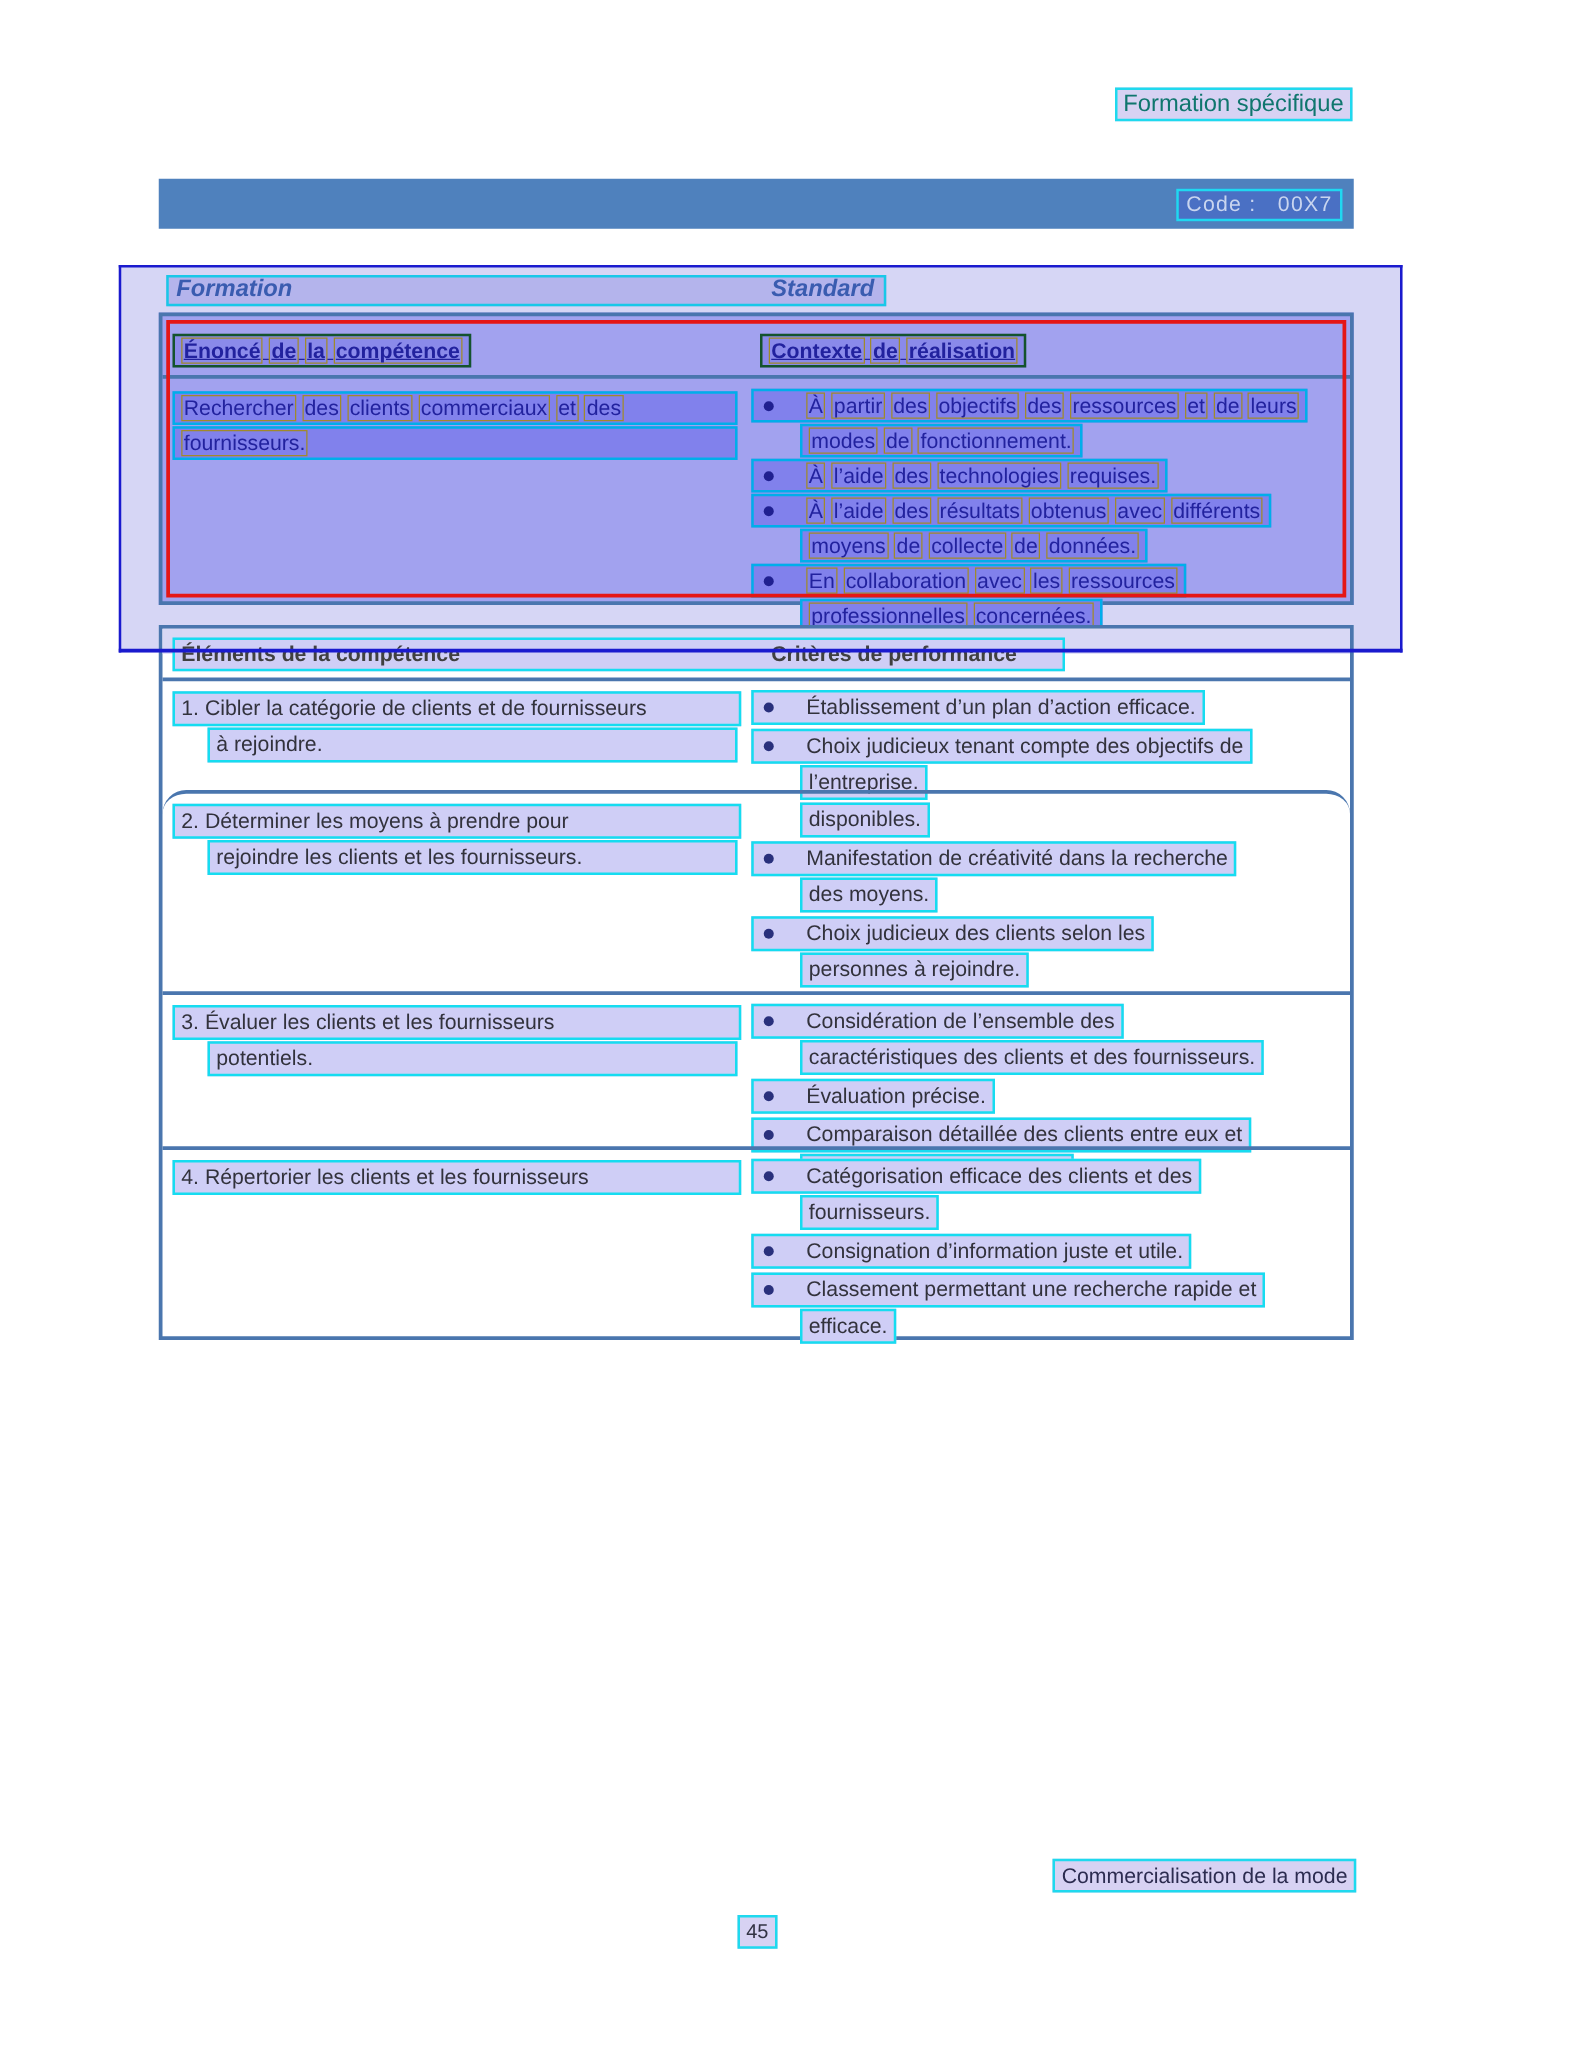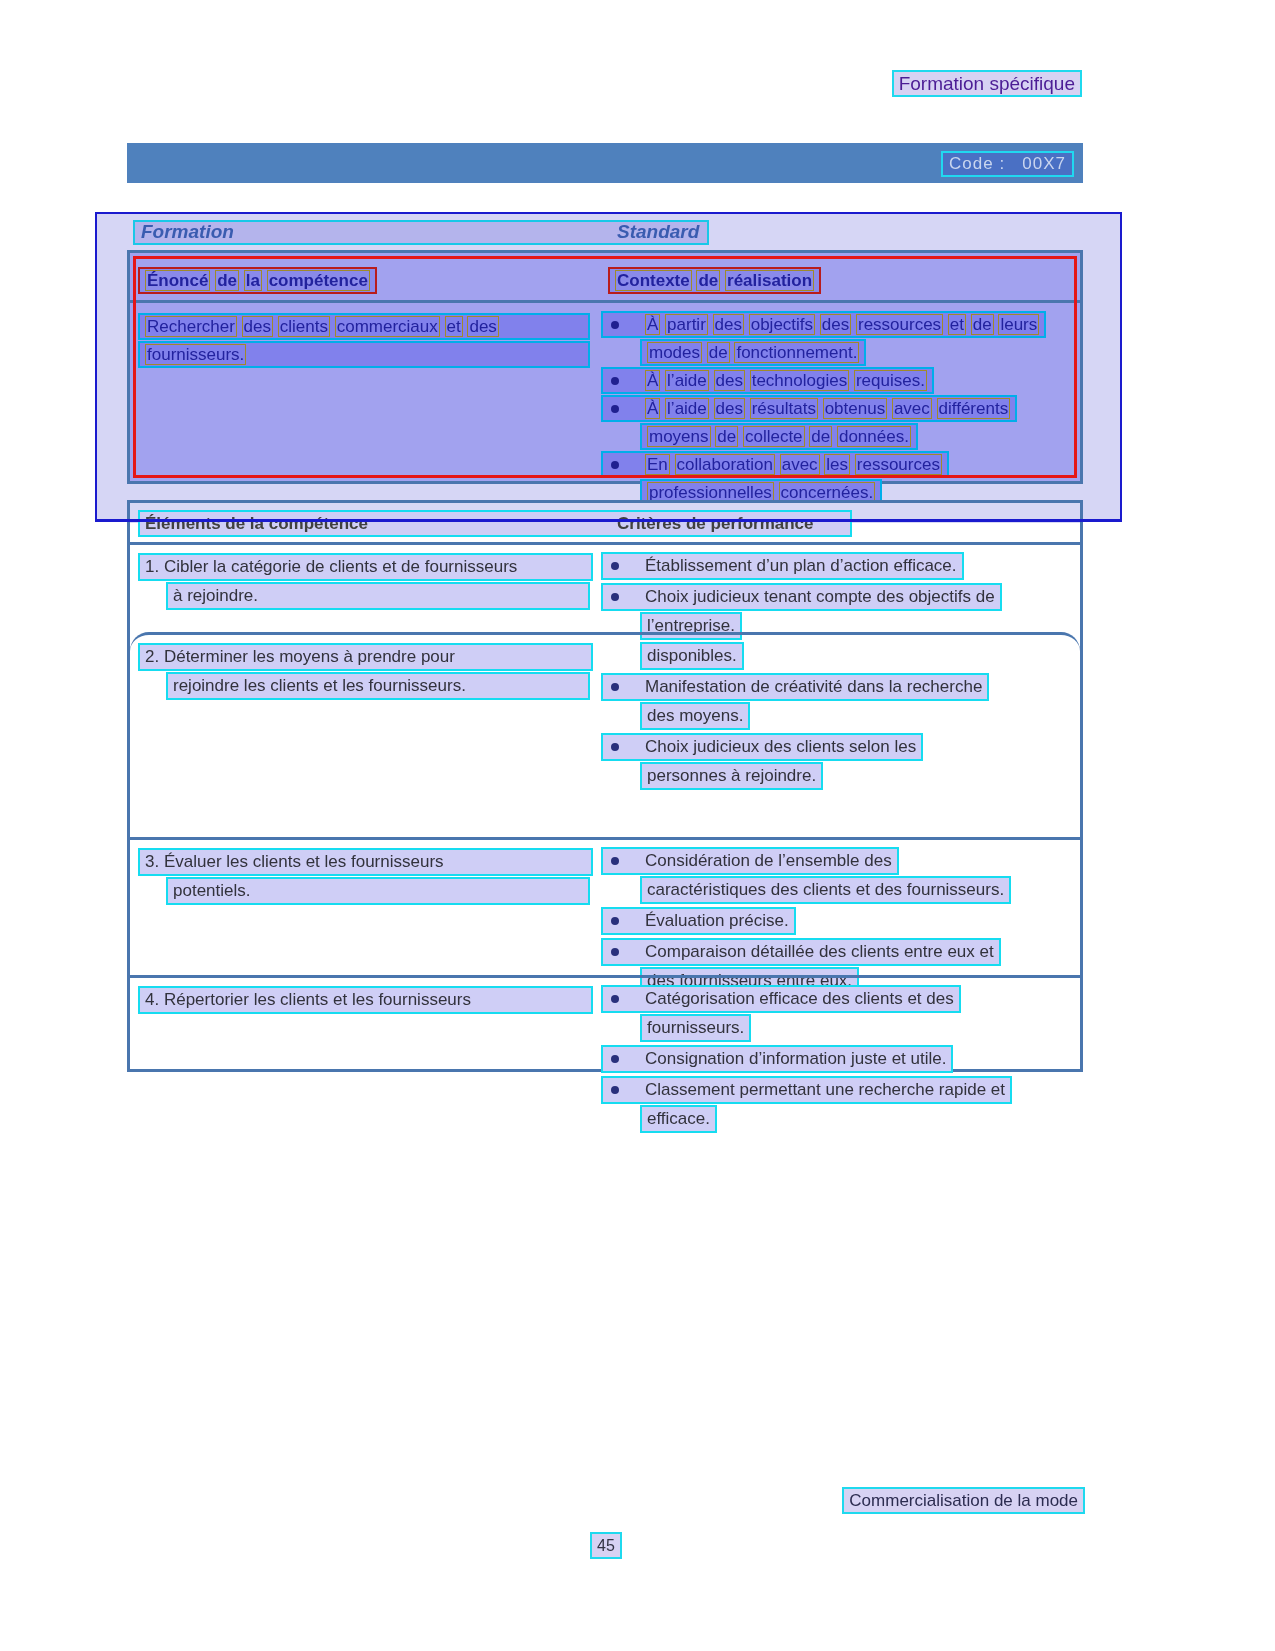--- a/index.html
+++ b/index.html
@@ -3,28 +3,28 @@
 <meta charset="utf-8">
 <style>
   html,body{margin:0;padding:0;background:#ffffff;}
   body{font-family:"Liberation Sans",sans-serif;}
   #canvas{position:relative;width:1275px;height:1651px;background:#ffffff;overflow:hidden;}
 
   
   .hl{display:block;width:fit-content;padding:1px 5px;line-height:21px;}
   .hl-lav{background:#d7d2f3;border:2px solid #1fd9ee;}       
   .hl-t1{background:#8181ec;border:2px solid #00aeea;}        
-  .hl-t1h{background:#8a8aea;border:2px solid #b91c1c;}       
+  .hl-t1h{background:#8a8aea;border:2px solid #14532d;text-decoration:underline;}       
   .hl-t2{background:#cfcef6;border:2px solid #16dcf0;}        
 
   
   .wb{border:1px solid #a08a2a;padding:0 1px;}
 
   
-  .section-label{position:absolute;top:70px;right:193px;font-size:19px;color:#4c1d95;}
+  .section-label{position:absolute;top:70px;right:193px;font-size:19px;color:#0f766e;}
   .title-bar{position:absolute;left:127px;top:143px;width:956px;height:40px;background:#4f81bd;}
   .code-badge{position:absolute;right:9px;top:8px;font-size:17px;letter-spacing:1px;
               color:#c9d5ef;background:#4a70c4;border:2px solid #20d8f0;padding:1px 6px;white-space:pre;}
 
   
   .overlay-fill{position:absolute;left:95px;top:212px;width:1023px;height:308px;
                 background:#d6d6f5;border:2px solid #1a1ace;border-bottom:none;z-index:0;}
   .overlay-bottom-line{position:absolute;left:95px;top:519px;width:1027px;height:0;
                 border-top:3px solid #1a1ace;z-index:30;}
 
@@ -57,21 +57,21 @@
   .table2{position:absolute;left:127px;top:500px;width:950px;height:566px;z-index:2;
           border:3px solid #4a76ae;background:#ffffff;}
   .tint-strip{position:absolute;left:0;top:0;width:100%;height:20px;background:#d8d8f5;}
   .t2-header{position:absolute;left:0;top:0;width:100%;height:42px;border-bottom:3px solid #4a76ae;box-sizing:border-box;}
   .t2-h-band{position:absolute;left:8px;top:7px;width:700px;background:#cfcef6;border:2px solid #16dcf0;
              padding:1px 5px;font-size:17px;font-weight:bold;color:#404040;line-height:21px;}
   .t2-h-right{position:absolute;left:477px;top:1px;}
   .t2-rows{position:absolute;left:0;top:42px;width:100%;}
   .t2-row{position:relative;box-sizing:border-box;border-top:3px solid #4a76ae;}
   .t2-row:first-child{border-top:none;}
-  .row1{height:87px;}.row2{height:161px;border-radius:19px;}.row3{height:138px;margin-top:44px;}.row4{height:135px;}
+  .row1{height:87px;}.row2{height:161px;border-radius:19px;}.row3{height:124px;}.row4{height:135px;}
   .t2-left{position:absolute;left:8px;top:8px;width:462px;}
   .t2-right{position:absolute;left:471px;top:7px;width:474px;}
   .table2 .hl{font-size:17px;color:#32323c;line-height:22px;}
   .t2-line{margin-bottom:1px;}
   .crit{margin-bottom:3px;}
   .w455{width:455px;box-sizing:border-box;}
   .ind{margin-left:28px;width:424px;box-sizing:border-box;}
 
   
   .footer-label{position:absolute;top:1487px;right:190px;font-size:17px;color:#2c2c50;}

